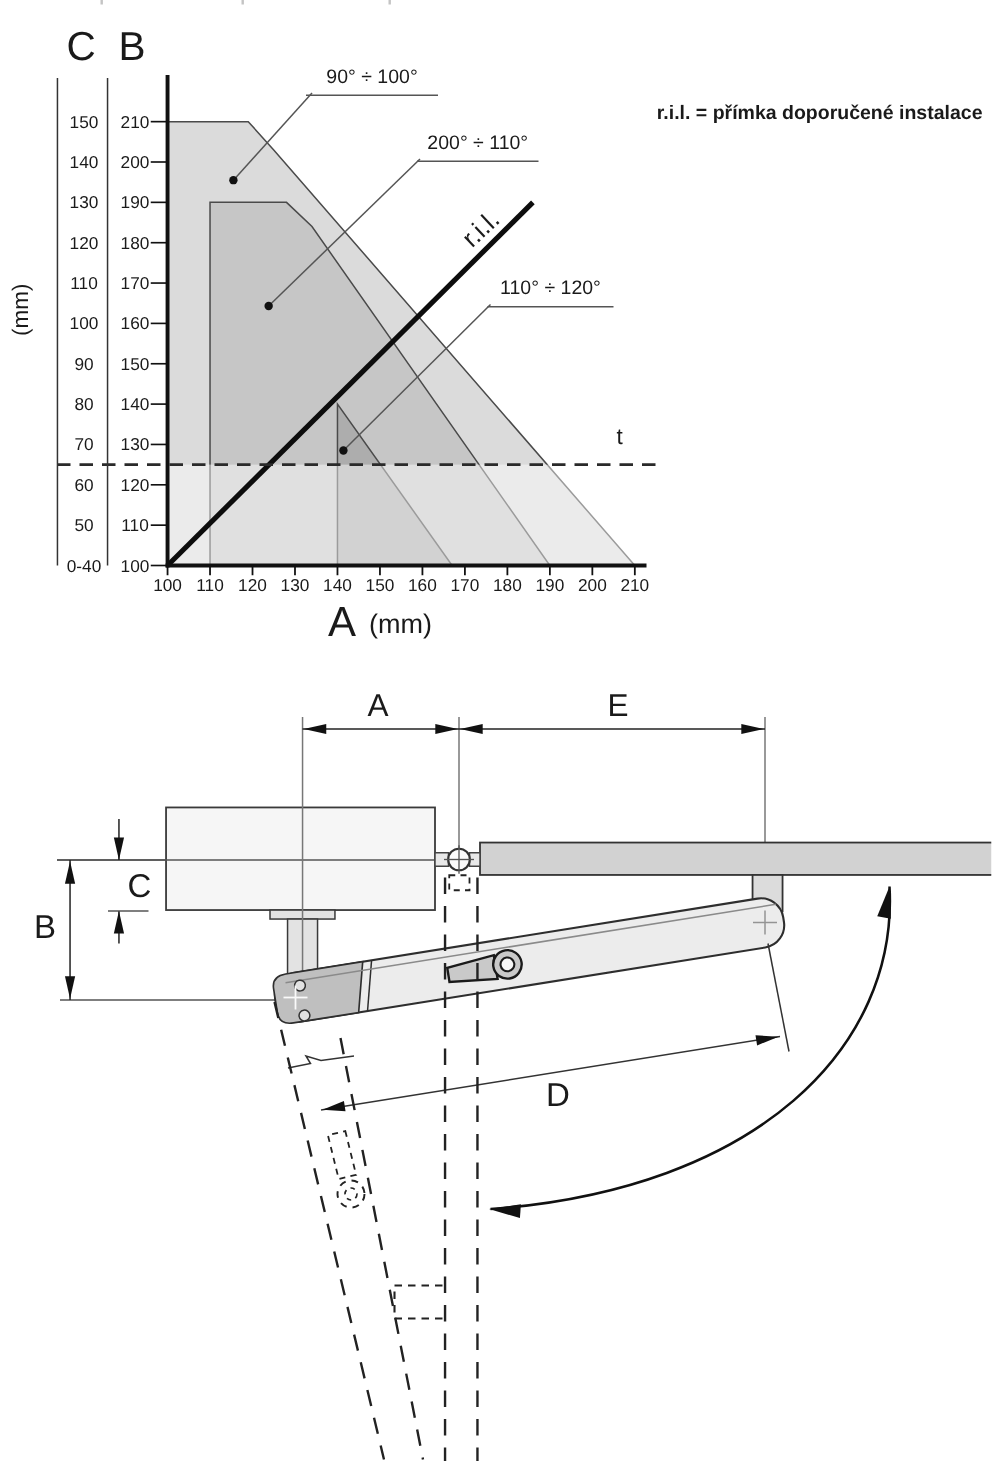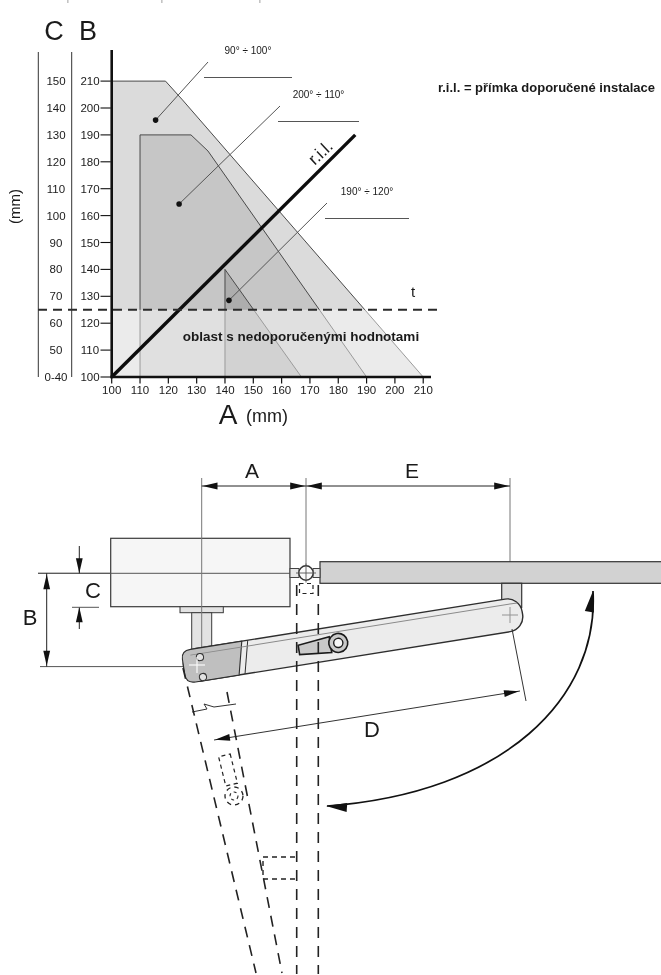--- a/index.html
+++ b/index.html
@@ -3,21 +3,21 @@
 <meta charset="utf-8">
 <style>
   html,body{margin:0;padding:0;background:#fff;}
   .stage{position:relative;width:661px;height:975px;background:#fff;overflow:hidden;
          font-family:"Liberation Sans","DejaVu Sans",sans-serif;color:#1a1a1a;}
   .abs{position:absolute;}
   svg{position:absolute;left:0;top:0;}
   .axisletter{font-size:27px;letter-spacing:0;}
   .big{font-size:28px;}
   .dimletter{font-size:21px;text-align:center;}
-  .anglelabel{font-size:10px;text-align:center;border-bottom:1.2px solid #555;padding-bottom:18px;line-height:16px;}
+  .anglelabel{font-size:13px;text-align:center;border-bottom:1.2px solid #555;padding-bottom:4px;line-height:16px;}
   .note{font-size:13px;font-weight:bold;text-align:right;}
   .oblast{font-size:13.5px;font-weight:bold;text-align:center;}
   .tlabel{font-size:15px;}
   .ril{font-size:17px;text-align:center;transform:rotate(-43deg);}
   .vmm{width:64px;text-align:center;font-size:15px;transform:rotate(-90deg);}
   .bmm{font-size:18px;}
 </style>
 </head>
 <body>
 
@@ -164,28 +164,27 @@
       <path d="M593,591 C599,698 505,793 327,806" fill="none" stroke="#111" stroke-width="1.7"></path>
       <polygon points="593,591 593.8835039328505,612.4797444305242 584.8232726051383,610.8821811959884" fill="#111"></polygon>
       <polygon points="326,806 347.2697248346793,802.8760913174314 346.62796527623334,812.0536805798218" fill="#111"></polygon>
     </svg>
 
   <div class="abs axisletter" style="left:40px;top:16px;width:28px;text-align:center;">C</div>
   <div class="abs axisletter" style="left:74px;top:16px;width:28px;text-align:center;">B</div>
   <div class="abs vmm" style="left:-18px;top:198px;">(mm)</div>
   <div class="abs big" style="left:210px;top:399px;width:36px;text-align:center;">A</div>
   <div class="abs bmm" style="left:246px;top:406px;width:60px;">(mm)</div>
-  <div class="abs note" style="left:380px;top:80px;width:275px;">r.i.l. = přímka doporučené instalace</div>
+  <div class="abs note" style="left:380px;top:67px;width:275px;">r.i.l. = přímka doporučené instalace</div>
 
   <div class="abs anglelabel" style="left:204px;top:43px;width:88px;">90° ÷ 100°</div>
   <div class="abs anglelabel" style="left:278px;top:87px;width:81px;">200° ÷ 110°</div>
-  <div class="abs anglelabel" style="left:325px;top:184px;width:84px;">190° ÷ 120°</div>
+  <div class="abs anglelabel" style="left:325px;top:184px;width:84px;">110° ÷ 120°</div>
 
   <div class="abs ril" style="left:288px;top:143px;width:66px;">r.i.l.</div>
   <div class="abs tlabel" style="left:411px;top:283px;">t</div>
-  <div class="abs oblast" style="left:170px;top:329px;width:262px;">oblast s nedoporučenými hodnotami</div>
 
   <div class="abs dimletter" style="left:236px;top:459px;width:32px;">A</div>
   <div class="abs dimletter" style="left:396px;top:459px;width:32px;">E</div>
   <div class="abs dimletter" style="left:16px;top:605px;width:28px;font-size:22px;">B</div>
   <div class="abs dimletter" style="left:80px;top:578px;width:26px;font-size:22px;">C</div>
   <div class="abs dimletter" style="left:356px;top:717px;width:32px;font-size:22px;">D</div>
 </div>
 
 </body></html>

